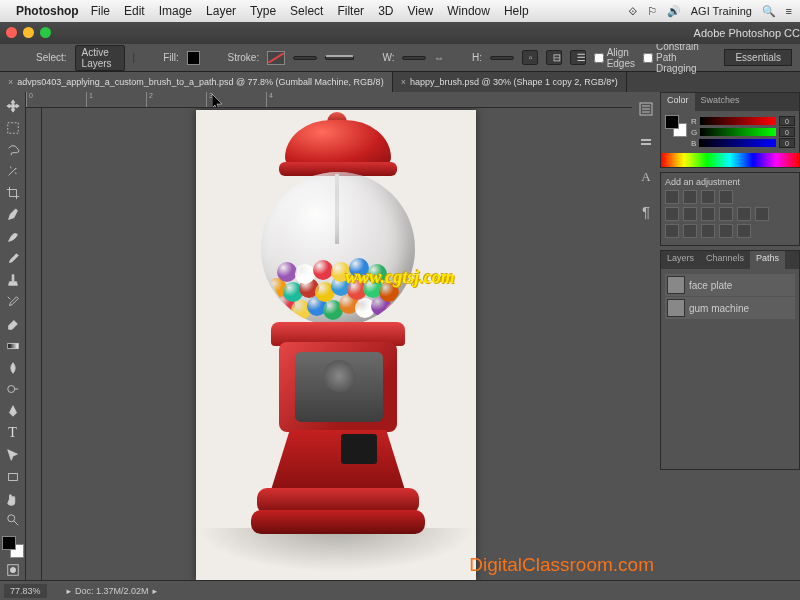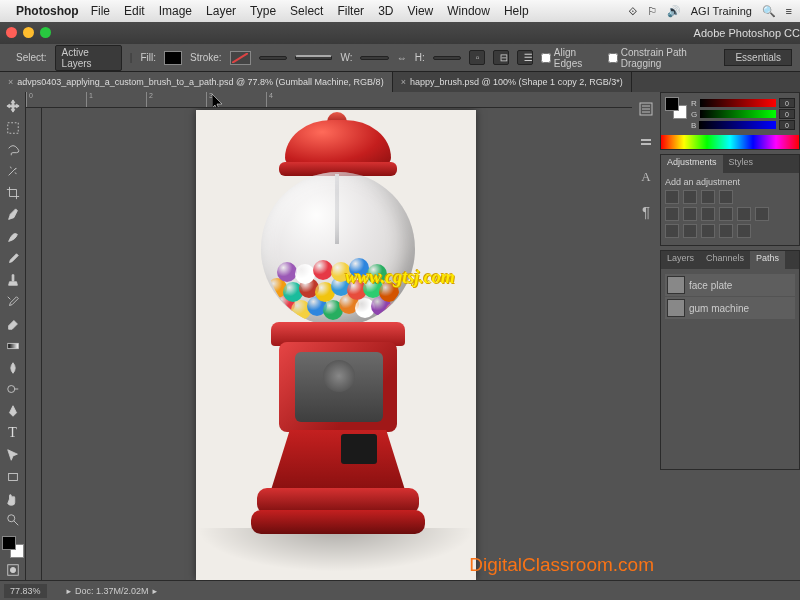--- a/index.html
+++ b/index.html
@@ -14,21 +14,21 @@
 .traffic { position:absolute; left:6px; top:5px; display:flex; gap:6px; }
 .traffic span { width:11px; height:11px; border-radius:50%; display:block; }
 .t-close{background:#ff5f57}.t-min{background:#ffbd2e}.t-max{background:#28c940}
 .wintitle { font-size:11px; color:#ddd; }
 .optbar { height:28px; background:#535353; display:flex; align-items:center; padding:0 8px; font-size:10px; color:#ccc; border-bottom:1px solid #222; gap:8px; }
 .optbar .sel { background:#3a3a3a; border:1px solid #222; padding:1px 6px; border-radius:2px; }
 .optbar .swatch { width:20px; height:14px; background:#000; border:1px solid #888; }
 .optbar .swatch2 { width:24px; height:14px; background:#444; border:1px solid #888; display:flex;align-items:center;justify-content:center}
 .optbar .chk { display:flex; align-items:center; gap:3px; }
 .optbar .chk input{width:10px;height:10px}
-.optbar .lbl{margin-left:0}
+.optbar .lbl{margin-left:20px}
 .optbar .essentials{margin-left:auto;background:#3a3a3a;padding:2px 10px;border:1px solid #222}
 .tabbar { height:20px; background:#424242; display:flex; align-items:center; }
 .doctab { height:20px; padding:0 8px; font-size:9px; color:#ddd; display:flex; align-items:center; border-right:1px solid #222; gap:4px}
 .doctab.active{background:#535353}
 .doctab .x{color:#aaa;font-size:9px}
 .work { position:absolute; top:92px; bottom:20px; left:0; right:0; background:#535353; }
 .toolcol { position:absolute; left:0; top:0; bottom:0; width:26px; background:#535353; border-right:1px solid #2a2a2a; display:flex; flex-direction:column; align-items:center; padding-top:4px; gap:2px; z-index:5}
 .tool { width:22px; height:20px; color:#ddd; font-size:12px; display:flex; align-items:center; justify-content:center; cursor:pointer; }
 .tool svg{width:14px;height:14px;fill:#ccc;stroke:#ccc}
 .collapsed { position:absolute; left:632px; top:0; width:28px; display:flex; flex-direction:column; gap:12px; padding-top:6px; align-items:center; z-index:5}
@@ -155,21 +155,21 @@
   <span class="essentials">Essentials</span>
 </div>
 
 <div class="tabbar">
   <div class="doctab active">
     <span class="x">×</span>
     <span>advps0403_applying_a_custom_brush_to_a_path.psd @ 77.8% (Gumball Machine, RGB/8)</span>
   </div>
   <div class="doctab">
     <span class="x">×</span>
-    <span>happy_brush.psd @ 100% (Shape 1 copy 2, RGB/3*)</span>
+    <span>happy_brush.psd @ 30% (Shape 1 copy 2, RGB/8*)</span>
   </div>
 </div>
 
 <div class="work">
 
   <div class="toolcol">
     <div class="tool">
         <svg viewBox="0 0 16 16">
           <path d="M8 1l2 3h-1v3h3v-1l3 2-3 2v-1h-3v3h1l-2 3-2-3h1v-3h-3v1l-3-2 3-2v1h3v-3h-1z"></path>
         </svg>
@@ -353,20 +353,24 @@
         <svg viewBox="0 0 16 16">
           <path d="M3 4h10v2h-10zM3 8h10v2h-10z"></path>
         </svg>
       </div>
     <div class="ci" style="font-size:13px;color:#bbb;font-family:serif">A</div>
     <div class="ci" style="font-size:15px;color:#bbb">¶</div>
   </div>
 
   <div class="panels">
     <div class="panel colorpanel">
+      <div class="ptabs">
+        <div class="ptab on">Color</div>
+        <div class="ptab">Swatches</div>
+      </div>
       <div class="pbody">
         <div style="display:flex;gap:4px">
           <div class="fgbg" style="margin:0">
               <div class="bg"></div>
               <div class="fg"></div>
             </div>
           <div style="flex:1">
             <div class="rgb">
                 <span>R</span>
                 <div class="slider"></div>
@@ -382,24 +386,20 @@
                 <div class="slider b"></div>
                 <div class="val">0</div>
               </div>
           </div>
         </div>
       </div>
       <div class="spectrum"></div>
     </div>
 
     <div class="panel adjpanel">
-      <div class="ptabs">
-        <div class="ptab on">Adjustments</div>
-        <div class="ptab">Styles</div>
-      </div>
       <div class="pbody">
         <div style="font-size:9px;margin-bottom:3px">Add an adjustment</div>
         <div class="row">
           <div class="adjicon"></div>
           <div class="adjicon"></div>
           <div class="adjicon"></div>
           <div class="adjicon"></div>
         </div>
         <div class="row">
           <div class="adjicon"></div>

